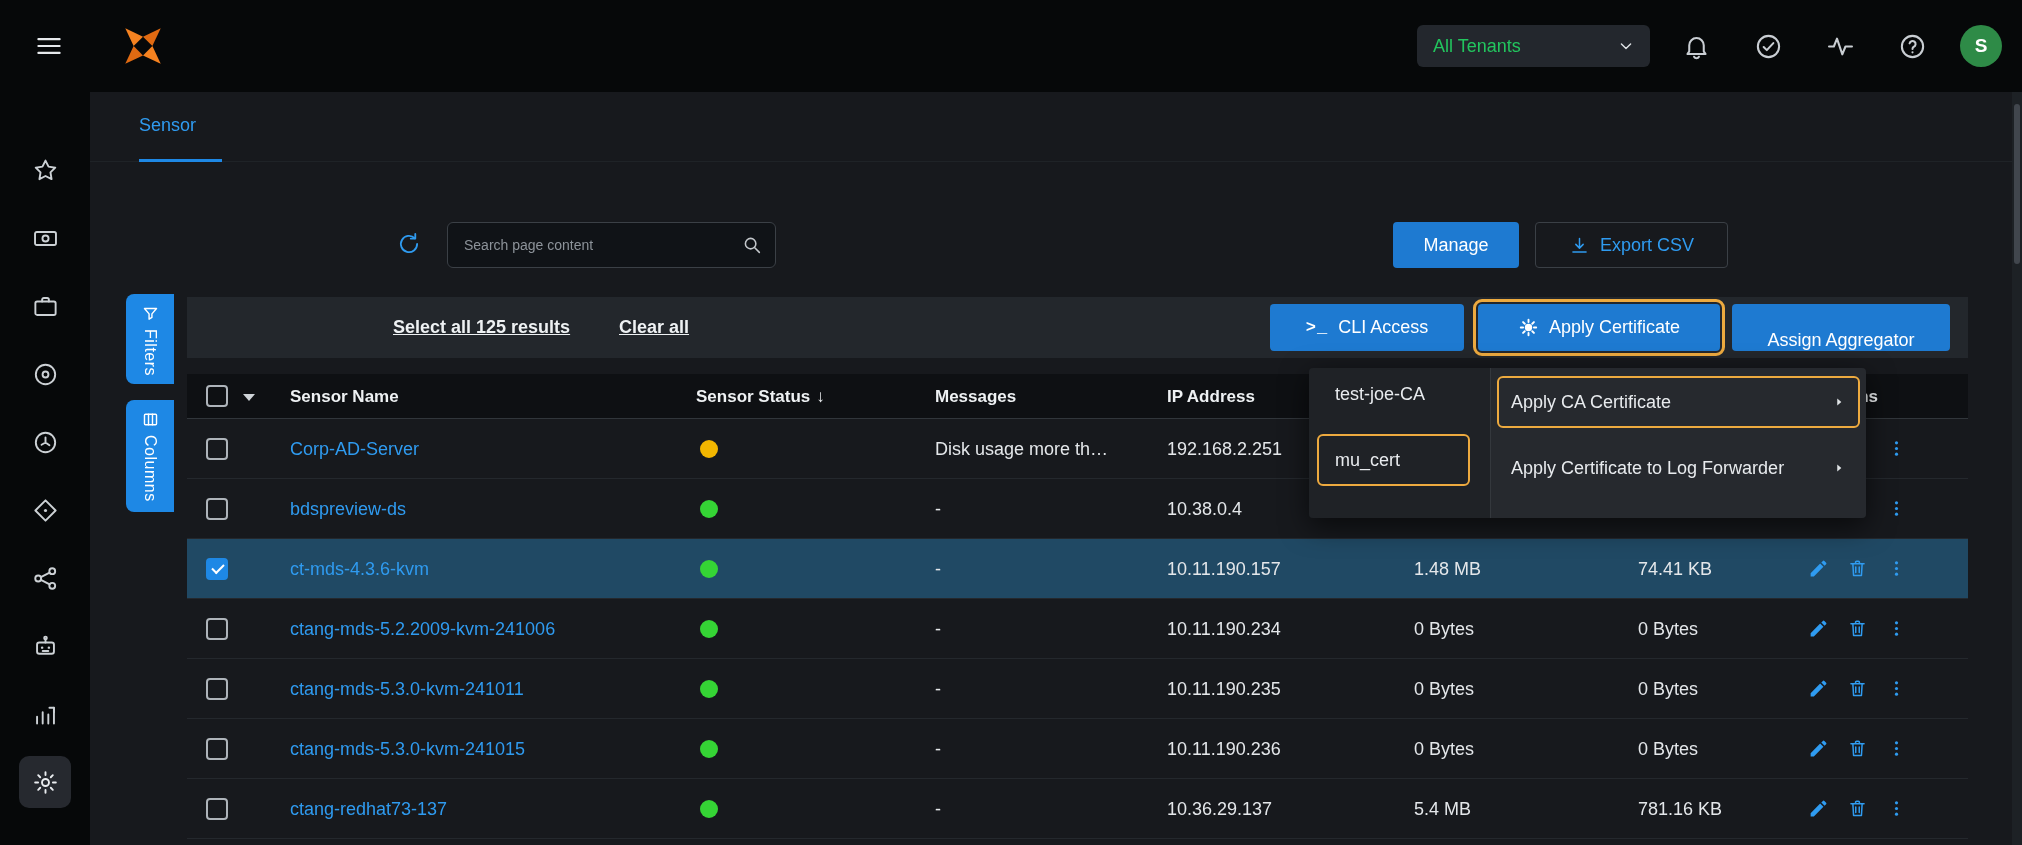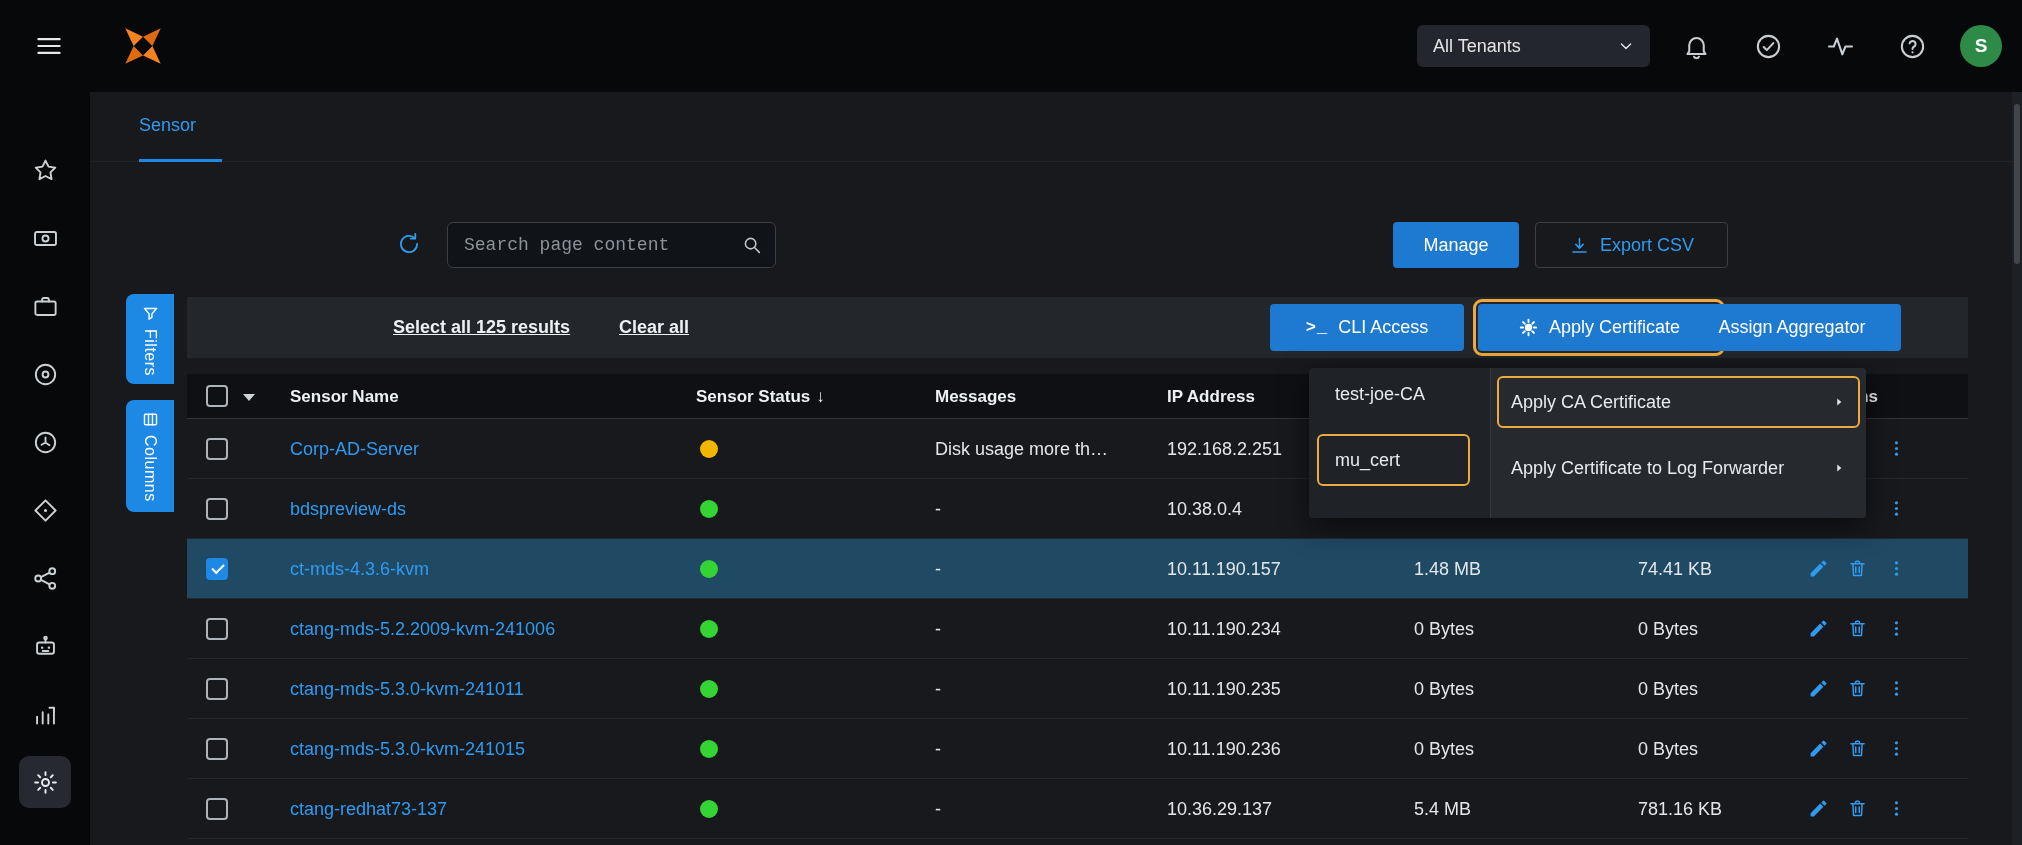--- a/index.html
+++ b/index.html
@@ -4,21 +4,21 @@
 <style>
   * { margin:0; padding:0; box-sizing:border-box; }
   html,body { width:2022px; height:845px; background:#17191d; font-family:"Liberation Sans",sans-serif; color:#e4e7ea; overflow:hidden; }
   .app { position:relative; width:2022px; height:845px; background:#17191d; }
 
   
   .topbar { position:absolute; left:0; top:0; width:2022px; height:92px; background:#060809; display:flex; align-items:center; padding:0 20px 0 27px; z-index:20; }
   .hamburger { width:44px; height:44px; display:flex; align-items:center; justify-content:center; color:#e6e9ec; cursor:pointer; }
   .logo { margin-left:46px; width:52px; height:52px; display:flex; align-items:center; justify-content:center; }
   .top-spacer { flex:1; }
-  .tenant { width:233px; height:42px; background:#23272d; border-radius:6px; display:flex; align-items:center; justify-content:space-between; padding:0 14px 0 16px; font-size:18px; color:#e5e5e5; cursor:pointer;margin-left:19px; }
+  .tenant { width:233px; height:42px; background:#23272d; border-radius:6px; display:flex; align-items:center; justify-content:space-between; padding:0 14px 0 16px; font-size:18px; color:#22c55e; cursor:pointer;margin-left:19px; }
   .tenant .ic { width:20px; height:20px; color:#dfe3e6; }
   .top-ic { width:52px; height:52px; margin-left:20px; display:flex; align-items:center; justify-content:center; color:#c9ced3; cursor:pointer; }
   .top-ic .ic { width:29px; height:29px; }
   .avatar { width:42px; height:42px; margin-left:22px; border-radius:50%; background:#2e8b47; color:#fff; font-size:19px; font-weight:bold; display:flex; align-items:center; justify-content:center; cursor:pointer; }
 
   .sidebar { position:absolute; left:0; top:92px; width:90px; height:753px; background:#060809; display:flex; flex-direction:column; align-items:center; padding-top:52px; gap:16px; z-index:20; }
   .side-icon { width:52px; height:52px; border-radius:10px; display:flex; align-items:center; justify-content:center; color:#ccd1d5; cursor:pointer; }
   .side-icon .ic { width:27px; height:27px; }
   .side-icon.active { background:#26292f; color:#e9ecef; }
 
@@ -29,39 +29,39 @@
   
   .tabbar { position:absolute; left:90px; top:92px; width:1932px; height:70px; border-bottom:1px solid #1f2327; display:flex; padding-left:49px; }
   .tab { display:flex; align-items:center; height:70px; padding:0 26px 0 0; color:#2f9bf0; font-size:18px; border-bottom:3px solid #1e88e5; cursor:pointer; }
 
   
   .toolbar { position:absolute; left:90px; top:222px; width:1932px; height:46px; }
   .results { position:absolute; left:116px; top:0; line-height:46px; font-size:19px; color:#eef1f3; }
   .refresh-btn { position:absolute; left:306px; top:9px; width:28px; height:28px; color:#2f9bf0; cursor:pointer; }
   .refresh-btn .ic { width:26px; height:26px; }
   .search { position:absolute; left:357px; top:0; width:329px; height:46px; background:#101317; border:1px solid #3b4046; border-radius:6px; display:flex; align-items:center; padding:0 12px 0 16px; }
-  .search input { flex:1; background:transparent; border:none; outline:none; color:#fde047; font-size:18px; font-family:Liberation Mono, monospace; }
+  .search input { flex:1; background:transparent; border:none; outline:none; color:#fde047; font-size:14px; font-family:Liberation Sans, sans-serif; }
   .search input::placeholder { color:#8d939a; }
   .search .ic { width:22px; height:22px; color:#c3c7cb; }
   .btn { display:flex; align-items:center; justify-content:center; gap:10px; border-radius:4px; font-size:18px; cursor:pointer; white-space:nowrap; }
   .btn-solid { background:#1e7ad1; color:#fff; }
   .btn-ghost { background:transparent; border:1px solid #3b4046; color:#2f9bf0; }
   .btn-ghost .ic { width:21px; height:21px; }
   .btn-manage { position:absolute; left:1303px; top:0; width:126px; height:46px; }
   .btn-export { position:absolute; left:1445px; top:0; width:193px; height:46px; }
   .btn-view   { position:absolute; left:1658px; top:0; width:219px; height:46px; }
 
   
   .selbar { position:absolute; left:187px; top:297px; width:1781px; height:61px; background:#23272c; }
   .sel-text { position:absolute; left:19px; line-height:61px; font-size:18px; color:#eef1f3; }
   .sel-link { position:absolute; line-height:61px; font-size:18px; color:#eef1f3; text-decoration:underline; font-weight:bold; cursor:pointer; }
   .sel-all { left:206px; } .sel-clear { left:432px; }
   .btn-cli    { position:absolute; left:1083px; top:7px; width:194px; height:47px; }
   .btn-apply  { position:absolute; left:1291px; top:7px; width:242px; height:47px; outline:3px solid #edaa3f; outline-offset:2px; }
-  .btn-assign { position:absolute; left:1496px; top:7px; width:218px; height:47px; }
+  .btn-assign { position:absolute; left:1545px; top:7px; width:218px; height:47px;align-items:flex-end; }
   .cli-glyph { font-family:"Liberation Mono",monospace; font-weight:bold; font-size:17px; letter-spacing:1px; }
   .seal-ic { width:21px; height:21px; }
 
   
   .vtab { position:absolute; left:126px; width:48px; background:#1e88e5; border-radius:8px 0 0 8px; display:flex; flex-direction:column; align-items:center; padding-top:11px; gap:7px; color:#fff; cursor:pointer; }
   .vtab .ic { width:17px; height:17px; stroke-width:2; }
   .vtext { writing-mode:vertical-rl; font-size:16px; letter-spacing:.5px; }
   .vtab-filters { top:294px; height:90px; }
   .vtab-columns { top:400px; height:112px; }
 

